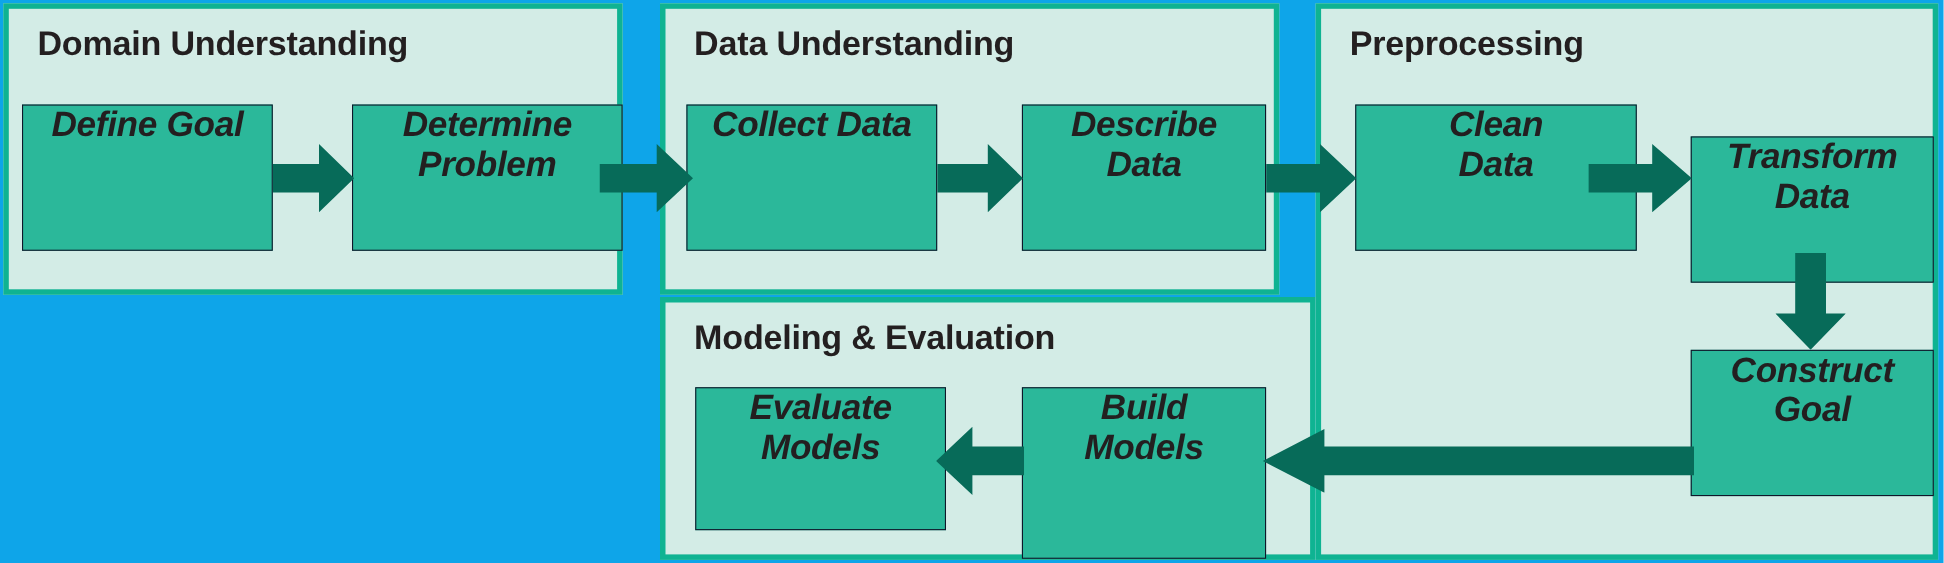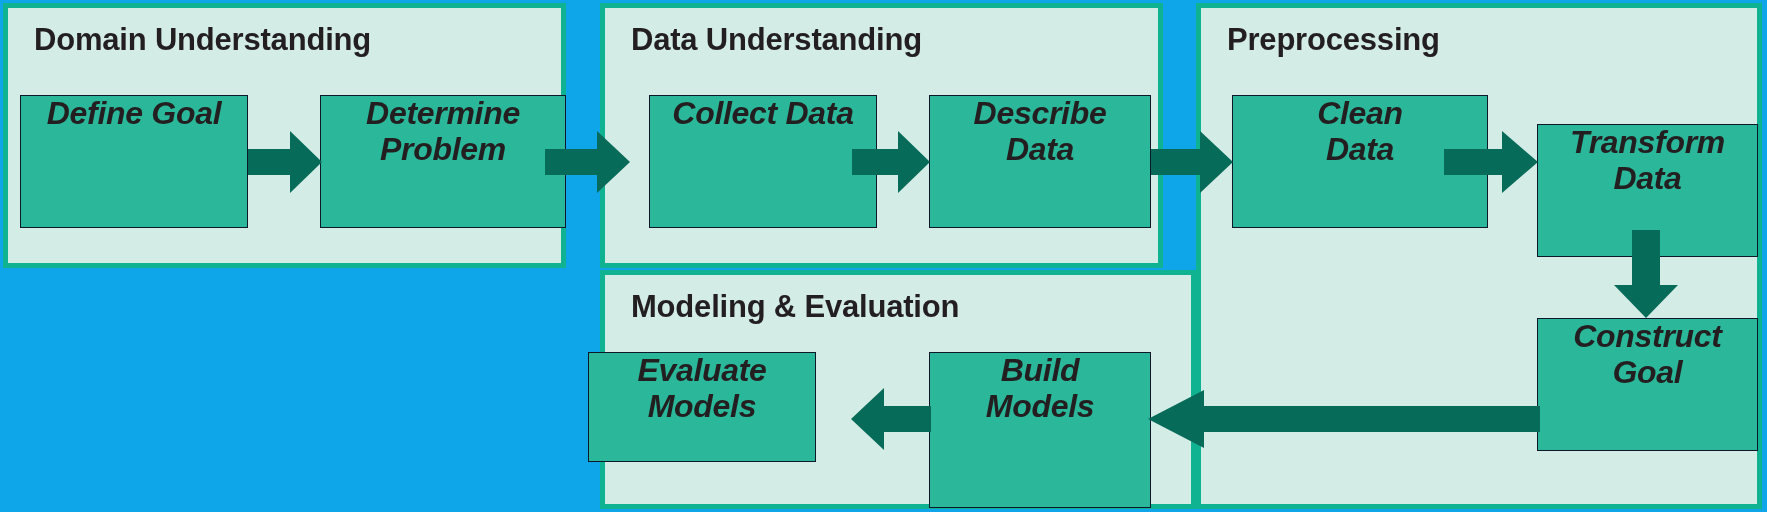--- a/index.html
+++ b/index.html
@@ -92,21 +92,21 @@
   <div class="arrow" style="left:545px; top:131px; width:85px; height:62px;">
     <svg width="85" height="62" viewBox="0 0 85 62">
       <path d="M0,18 L52,18 L52,0 L85,31 L52,62 L52,44 L0,44 Z" fill="#076b59"></path>
     </svg>
   </div>
 
   <div class="panel" style="left:600px; top:3px; width:563px; height:265px;">
     <div class="panel-title">Data Understanding</div>
   </div>
 
-  <div class="node" style="left:649px; top:95px; width:228px; height:133px;">
+  <div class="node" style="left:624px; top:95px; width:228px; height:133px;">
     <span class="node-label">Collect Data</span>
   </div>
 
   <div class="node" style="left:929px; top:95px; width:222px; height:133px;">
     <span class="node-label">Describe
 Data</span>
   </div>
 
   <div class="arrow" style="left:852px; top:131px; width:78px; height:62px;">
     <svg width="78" height="62" viewBox="0 0 78 62">
@@ -148,21 +148,21 @@
 
   <div class="node" style="left:1537px; top:318px; width:221px; height:133px;">
     <span class="node-label">Construct
 Goal</span>
   </div>
 
   <div class="panel" style="left:600px; top:270px; width:596px; height:239px;">
     <div class="panel-title">Modeling &amp; Evaluation</div>
   </div>
 
-  <div class="node" style="left:588px; top:352px; width:228px; height:110px;">
+  <div class="node" style="left:632px; top:352px; width:228px; height:130px;">
     <span class="node-label">Evaluate
 Models</span>
   </div>
 
   <div class="node" style="left:929px; top:352px; width:222px; height:156px;">
     <span class="node-label">Build
 Models</span>
   </div>
 
   <div class="arrow" style="left:851px; top:388px; width:80px; height:62px;">

